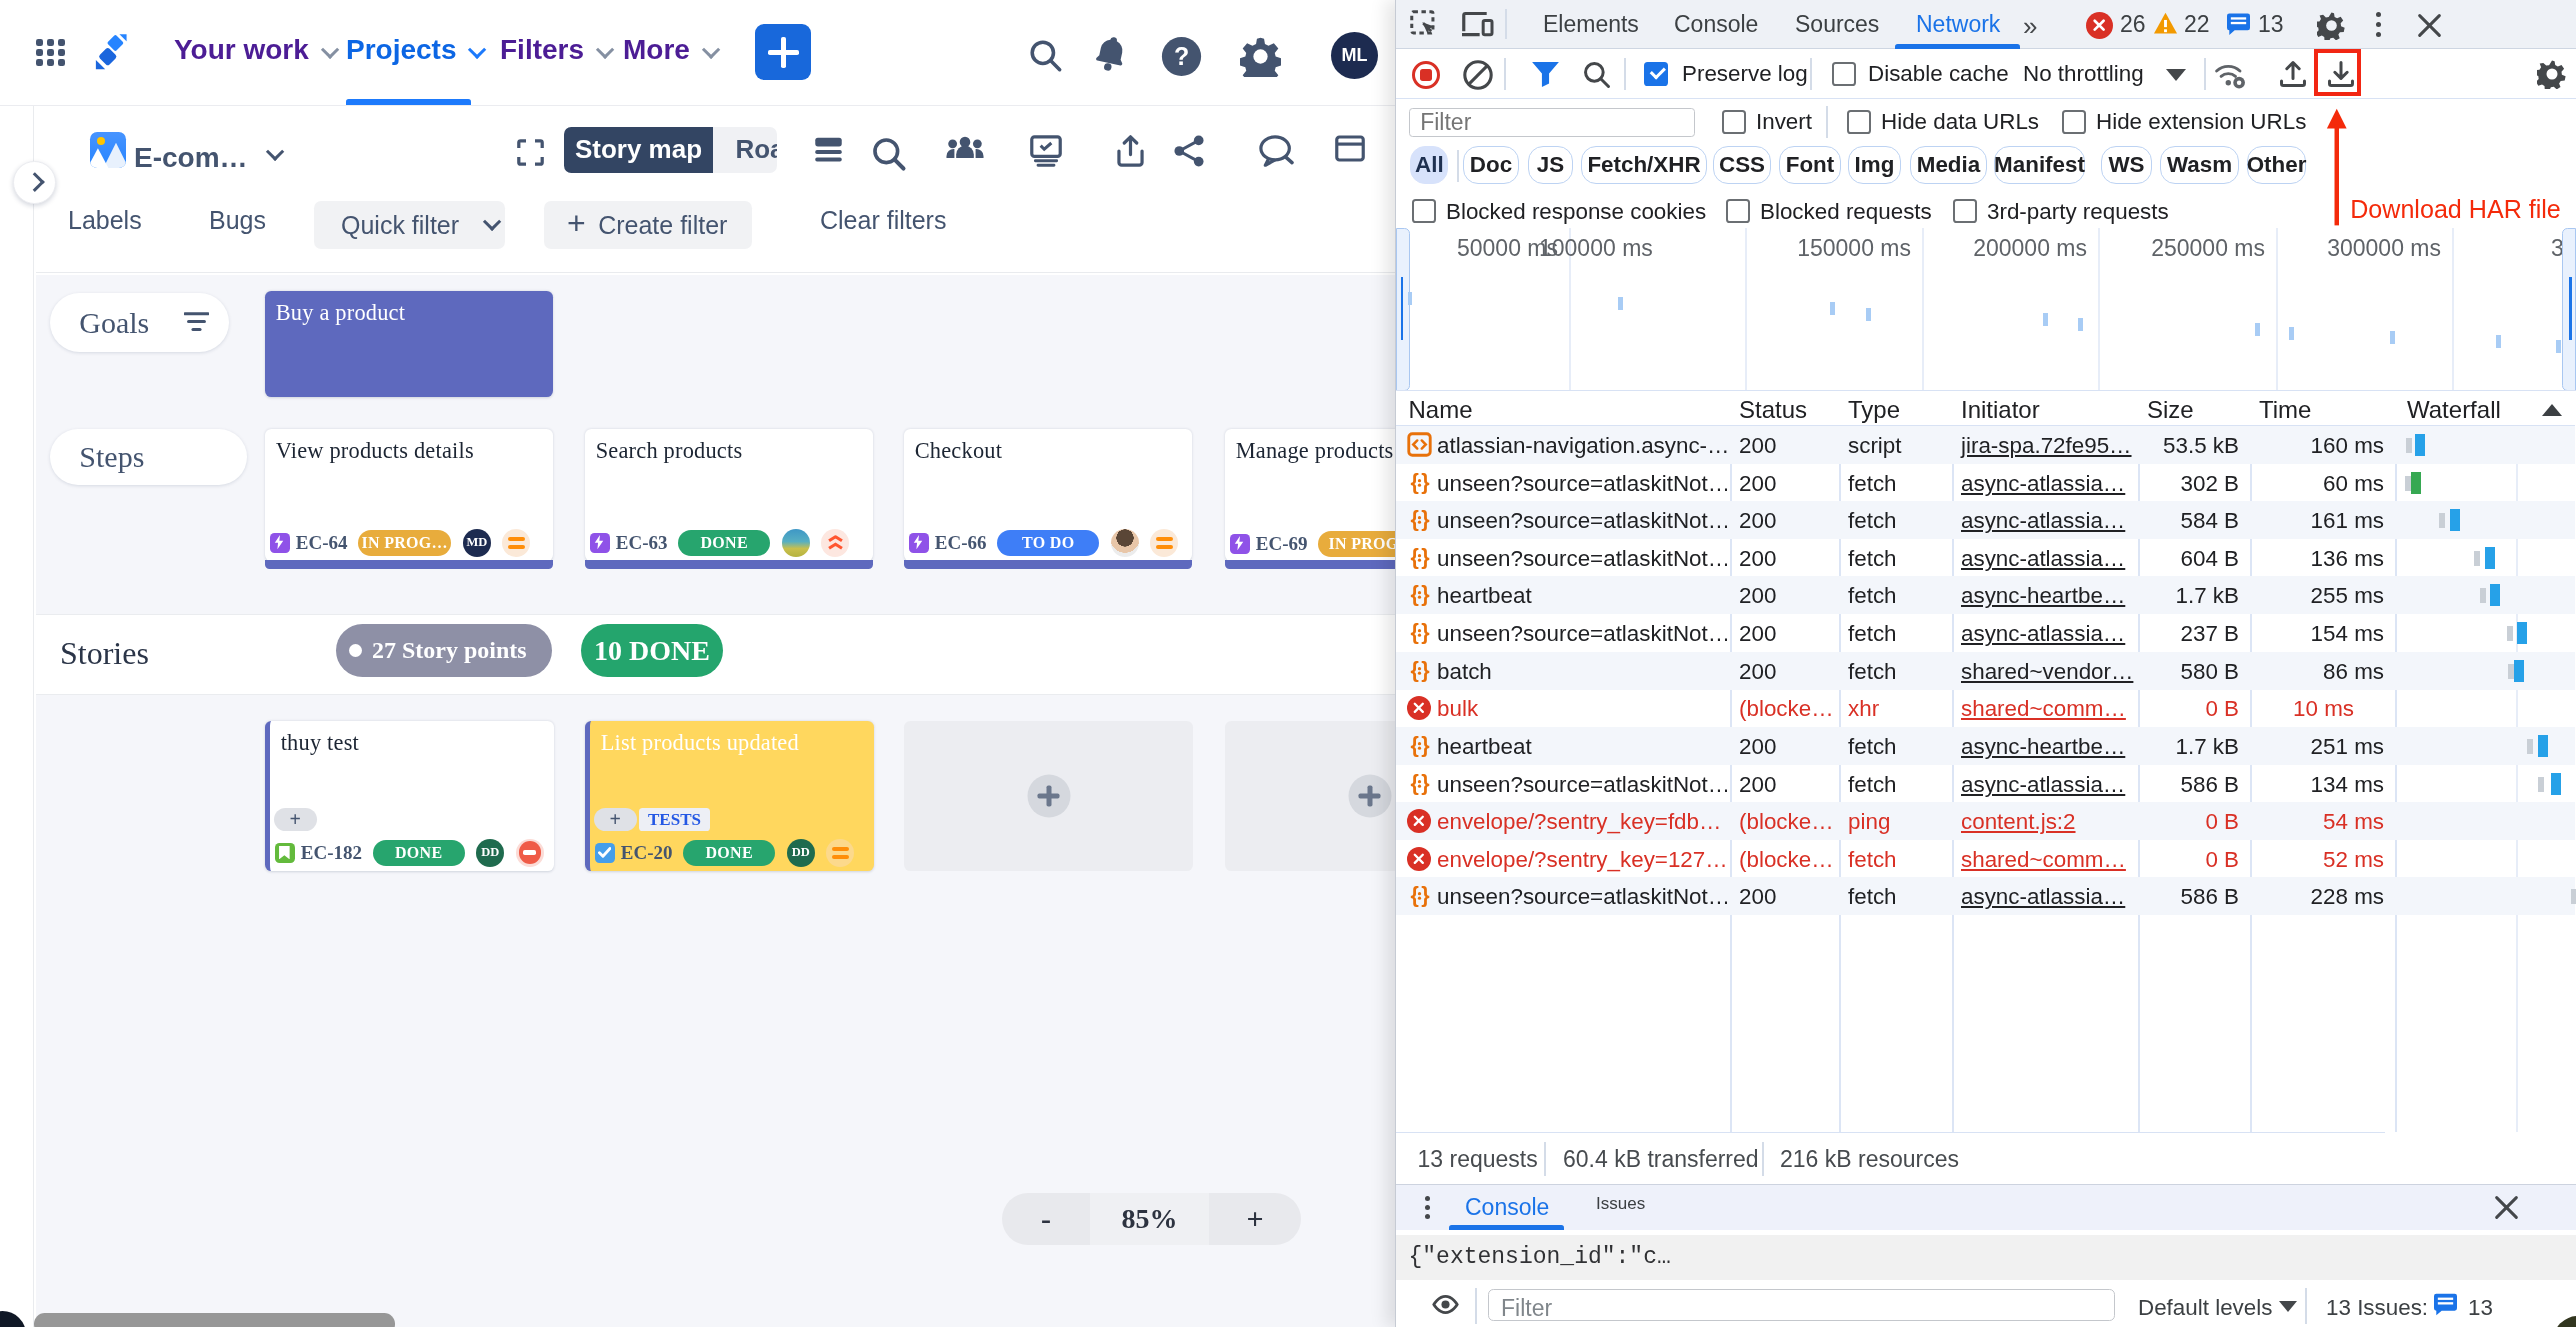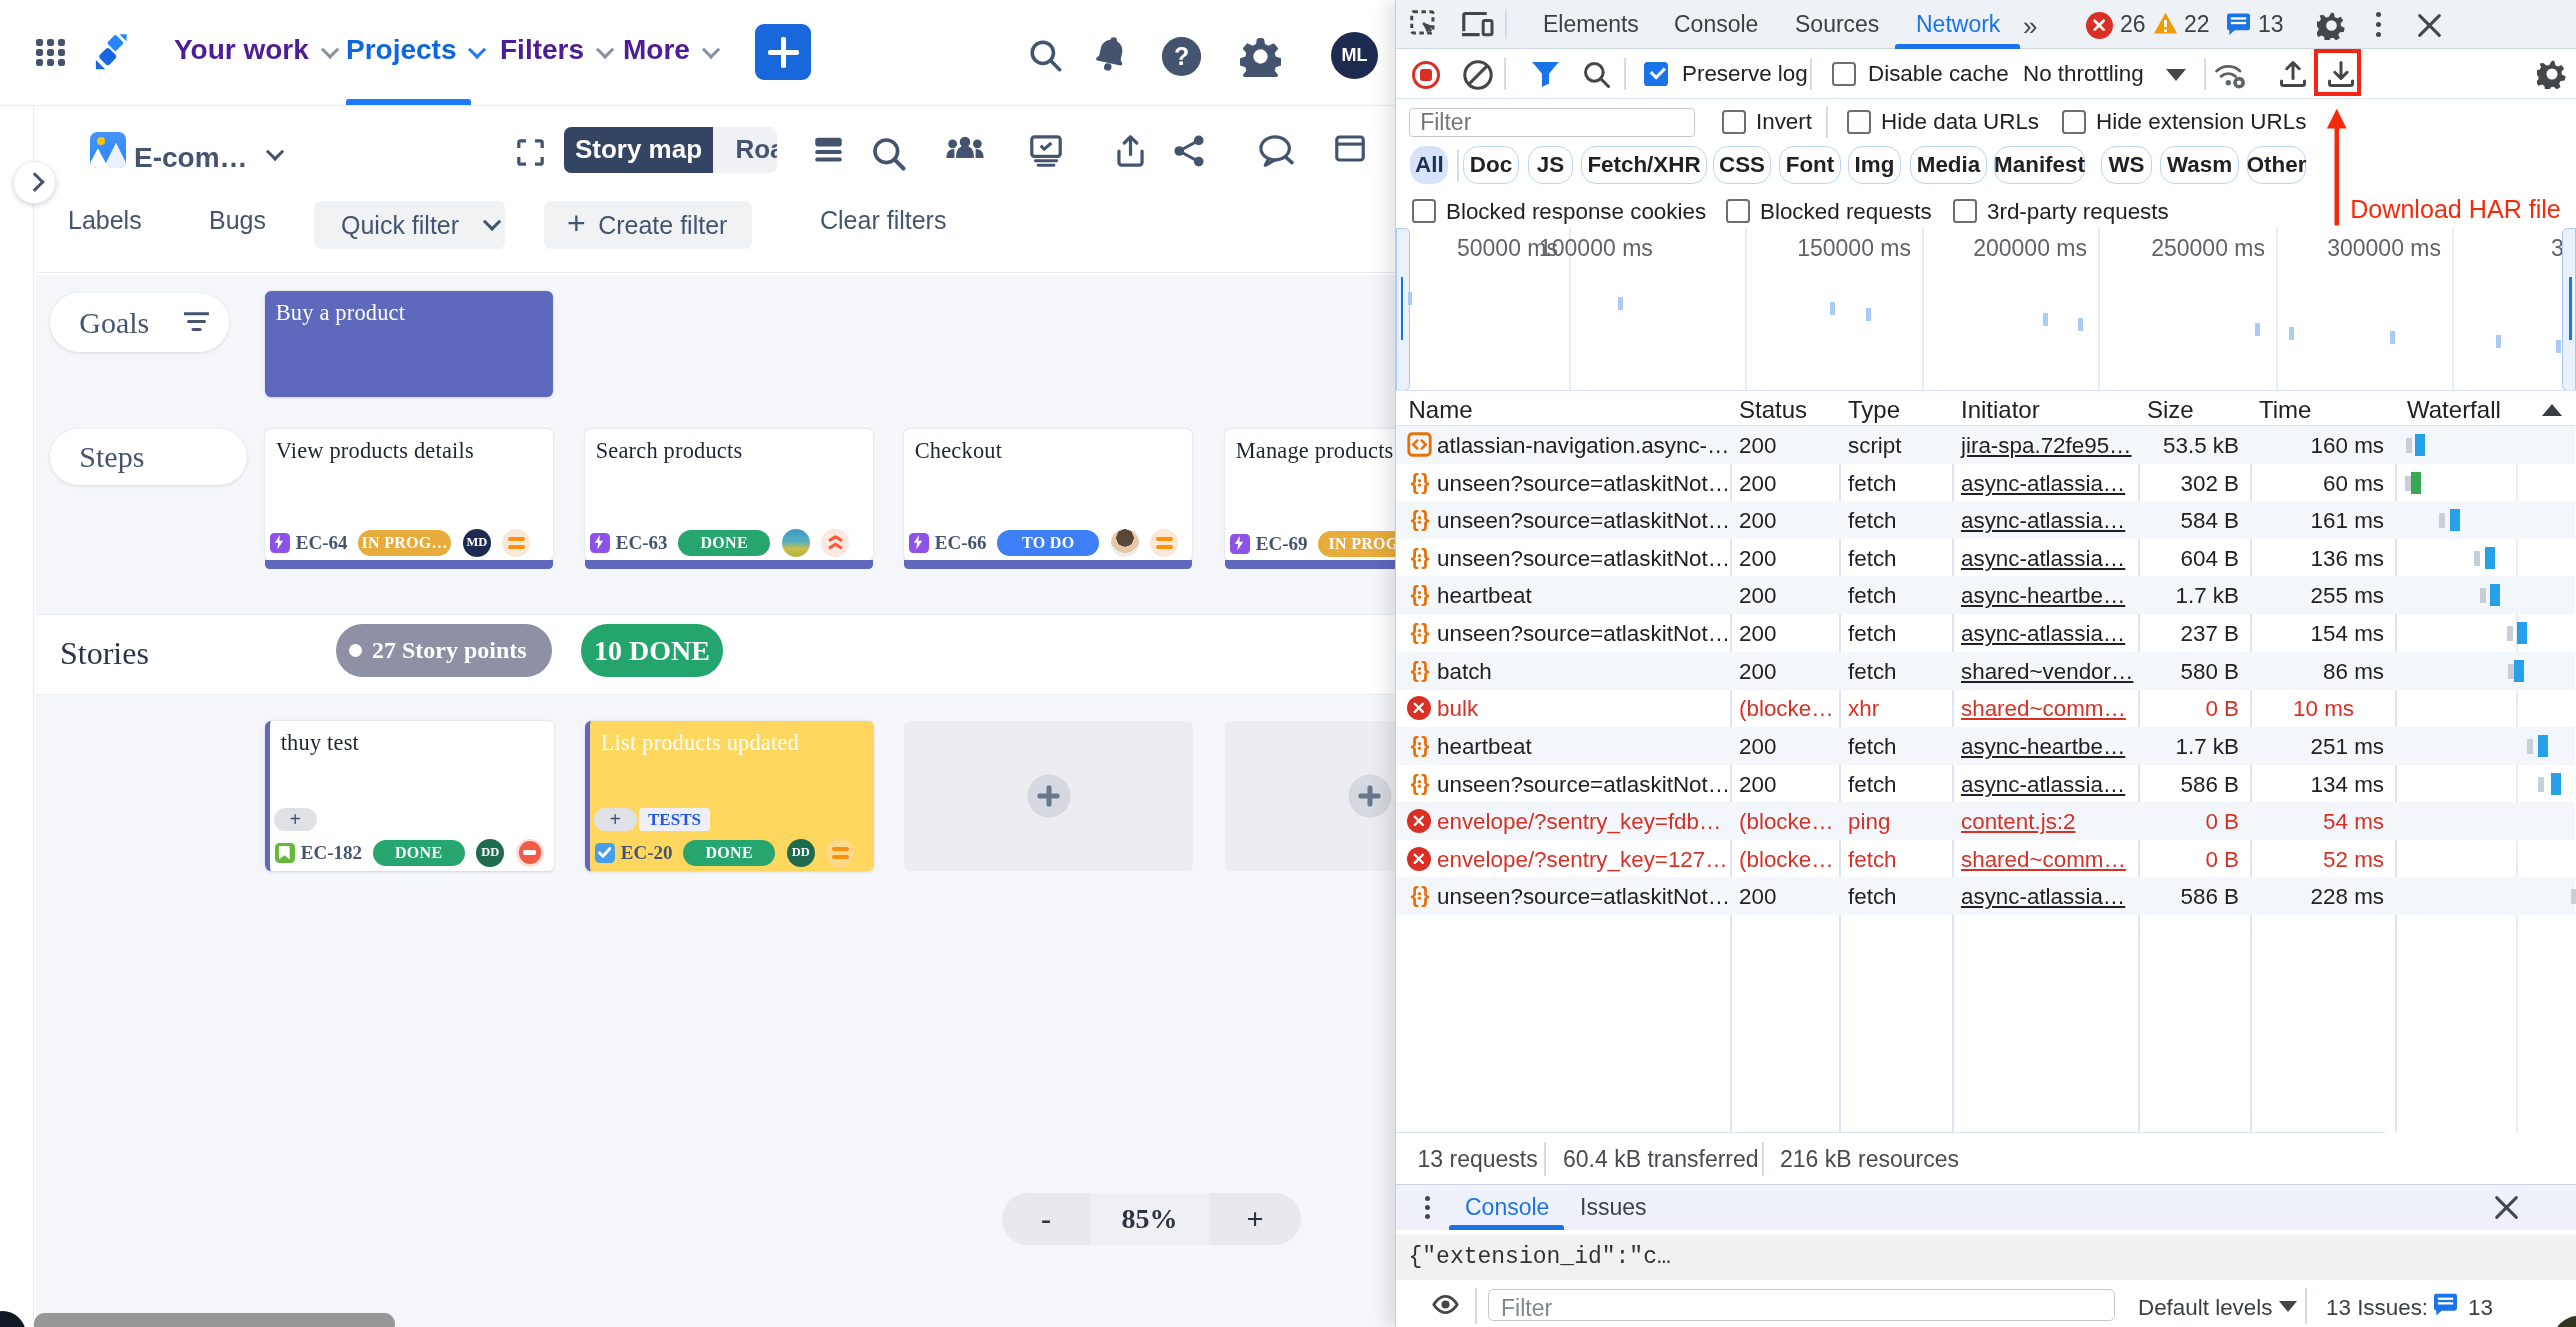--- a/index.html
+++ b/index.html
@@ -725,21 +725,21 @@
       <span style="position:absolute;left:21.5px;top:12.5px;">13 requests</span>
       <span class="vsep" style="left:148px; top:9px; height:34px;"></span>
       <span style="position:absolute;left:167px;top:12.5px;">60.4 kB transferred</span>
       <span class="vsep" style="left:366px; top:9px; height:34px;"></span>
       <span style="position:absolute;left:384px;top:12.5px;">216 kB resources</span>
     </div>
     <div id="drawer">
       <div id="drawtabs">
         <span style="position:absolute;left:29px;top:10.7px;width:5.4px;height:5.4px;border-radius:50%;background:#44474A;box-shadow:0 9px 0 #44474A,0 18px 0 #44474A;"></span>
         <span style="position:absolute;left:69px;top:9px;font-size:23px;color:#1A73E8;">Console</span>
-        <span style="position:absolute;left:184px;top:9px;font-size:23px;color:#3C4043;">Issues</span>
+        <span style="position:absolute;left:200px;top:9px;font-size:17px;color:#3C4043;">Issues</span>
         <div style="position:absolute;left:53px;top:40px;width:115px;height:4.5px;background:#1A73E8;border-radius:2.7px 2.7px 0 0;"></div>
         <svg style="position:absolute;left:1098px;top:10px;" width="25" height="25" viewBox="0 0 28 28">
             <path d="M3 3l22 22M25 3L3 25" stroke="#44474A" stroke-width="3.4" stroke-linecap="round"></path>
           </svg>
       </div>
       <div id="cmsgrow">
           <span style="position:absolute;left:12.5px;top:9px;font-size:23px;color:#303134;font-family:'Liberation Mono',monospace;">{"extension_id":"c…</span>
         </div>
       <div id="cbotbar">
         <svg style="position:absolute;left:36px;top:7.2px;" width="27" height="27" viewBox="0 0 30 30">

